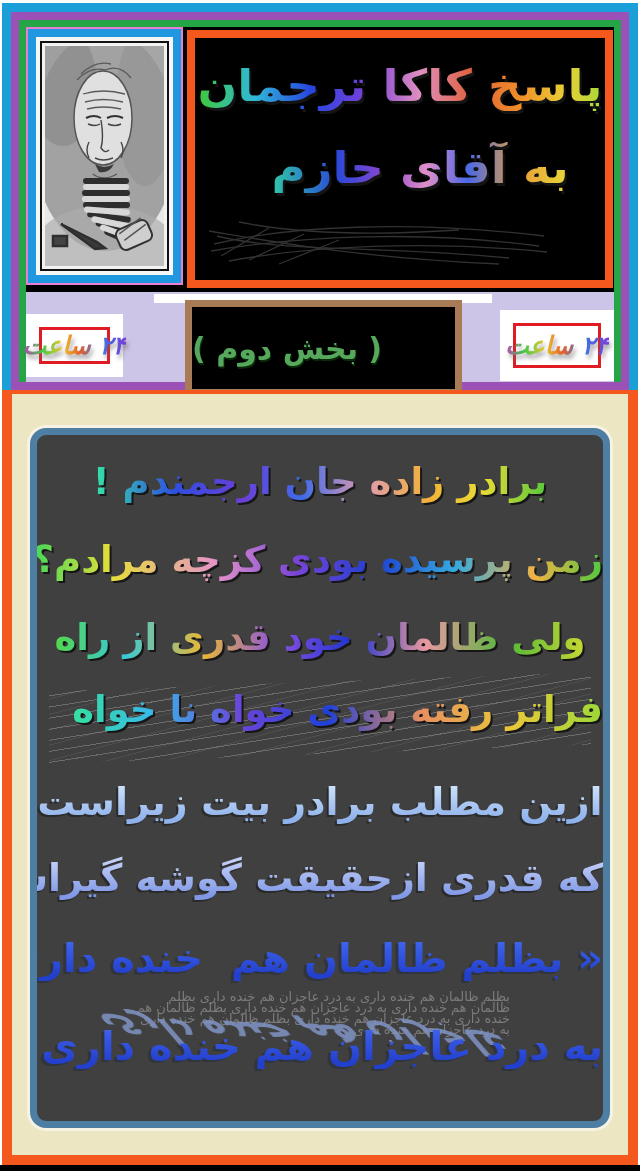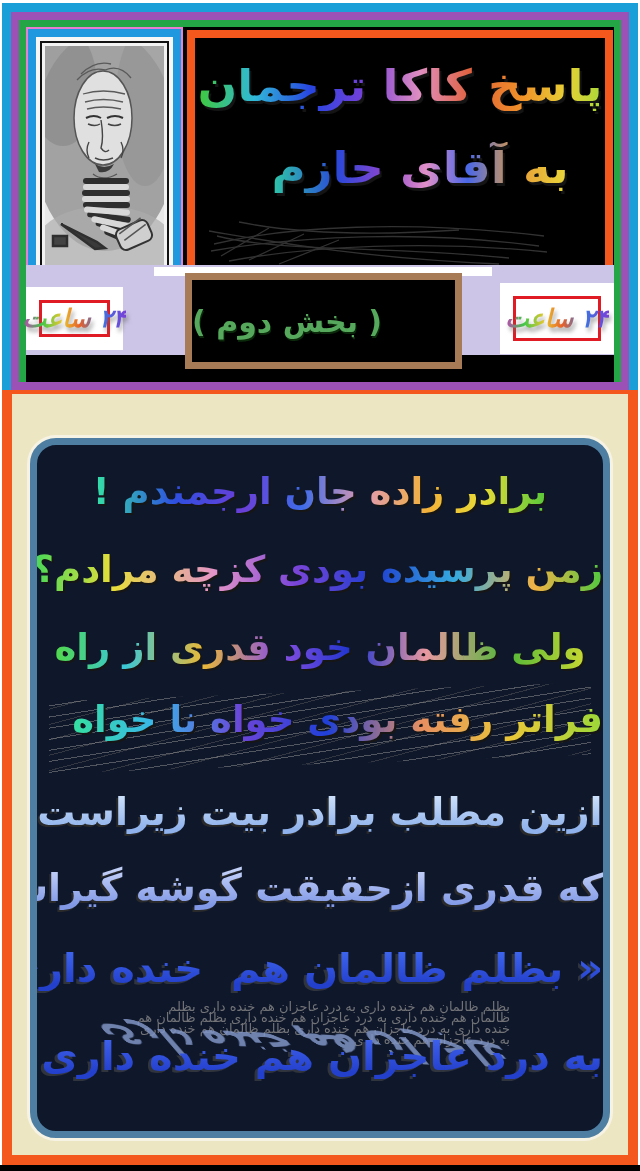--- a/index.html
+++ b/index.html
@@ -5,21 +5,21 @@
   html,body{margin:0;padding:0;background:#ffffff;}
   *{box-sizing:border-box;}
   body{font-family:"DejaVu Sans","Liberation Sans",sans-serif;}
   #stage{position:relative;width:640px;height:1171px;background:#ffffff;overflow:hidden;margin:0 auto;}
 
   
   .card-blue{position:absolute;left:2px;top:3px;width:636px;height:387px;
     border:9px solid #1B9FD8;border-bottom:none;}
   .card-purple{width:100%;height:100%;border:8px solid #9B51B5;}
   .card-green{width:100%;height:100%;border:7px solid #25A646;border-bottom:none;background:#000;}
-  .header-area{position:relative;width:100%;height:238px;background:#000;}
+  .header-area{position:relative;width:100%;height:265px;background:#000;}
   .sub-strip{position:relative;width:100%;height:90px;background:#CDC5E7;}
 
   
   .p-pink{position:absolute;left:0;top:0;width:157px;height:258px;background:#E87FD0;padding:2px;}
   .p-blue{width:100%;height:100%;background:#2098E0;padding:8px;}
   .p-white1{width:100%;height:100%;background:#f6f6f6;padding:4px;}
   .p-black{width:100%;height:100%;background:#111;padding:2px;}
   .p-white2{width:100%;height:100%;background:#f2f2f2;padding:3px;}
   .p-img{width:100%;height:100%;background:#e9e9e9;overflow:hidden;}
   .p-img svg{display:block;width:100%;height:100%;}
@@ -52,22 +52,22 @@
     background-image:linear-gradient(90deg,#C43FB8,#40C847 18%,#E8C830 38%,#E86028 55%,#3878E0 75%,#7A3FD8);
     filter:drop-shadow(2px 4px 2px rgba(110,110,110,.6));}
   .section-box{position:absolute;left:159px;top:8px;width:277px;height:96px;
     border:7px solid #A67B55;background:#000;display:flex;align-items:center;justify-content:flex-start;}
   .section-label{color:#55A85C;font-weight:bold;font-size:30px;white-space:nowrap;direction:rtl;
     text-shadow:1px 2px 0 #0a2a0a;}
 
   
   .bottom-card{position:absolute;left:2px;top:390px;width:636px;height:775px;
     border:10px solid #F4581C;border-top:4px solid #F4581C;background:#EDE6C3;}
-  .poem-box{position:absolute;left:18px;top:44px;width:580px;height:700px;
-    background:#0f172a;border:7px solid #4E7FA3;border-radius:26px;
+  .poem-box{position:absolute;left:18px;top:34px;width:580px;height:700px;
+    background:#404040;border:7px solid #4E7FA3;border-radius:16px;
     box-shadow:0 0 0 3px #F7F3E4;overflow:hidden;}
   .poem-line{position:absolute;left:0;right:0;text-align:center;white-space:nowrap;
     font-weight:bold;direction:rtl;z-index:3;}
   .poem-line .grad{filter:drop-shadow(2px 2px 0 #161616);}
   .pl1{top:25px;font-size:37px;}
   .pl2{top:103px;font-size:37px;}
   .pl3{top:181px;font-size:37px;}
   .pl4{top:253px;font-size:37px;}
   .pl5{top:345px;font-size:38px;}
   .pl6{top:421px;font-size:38px;}

